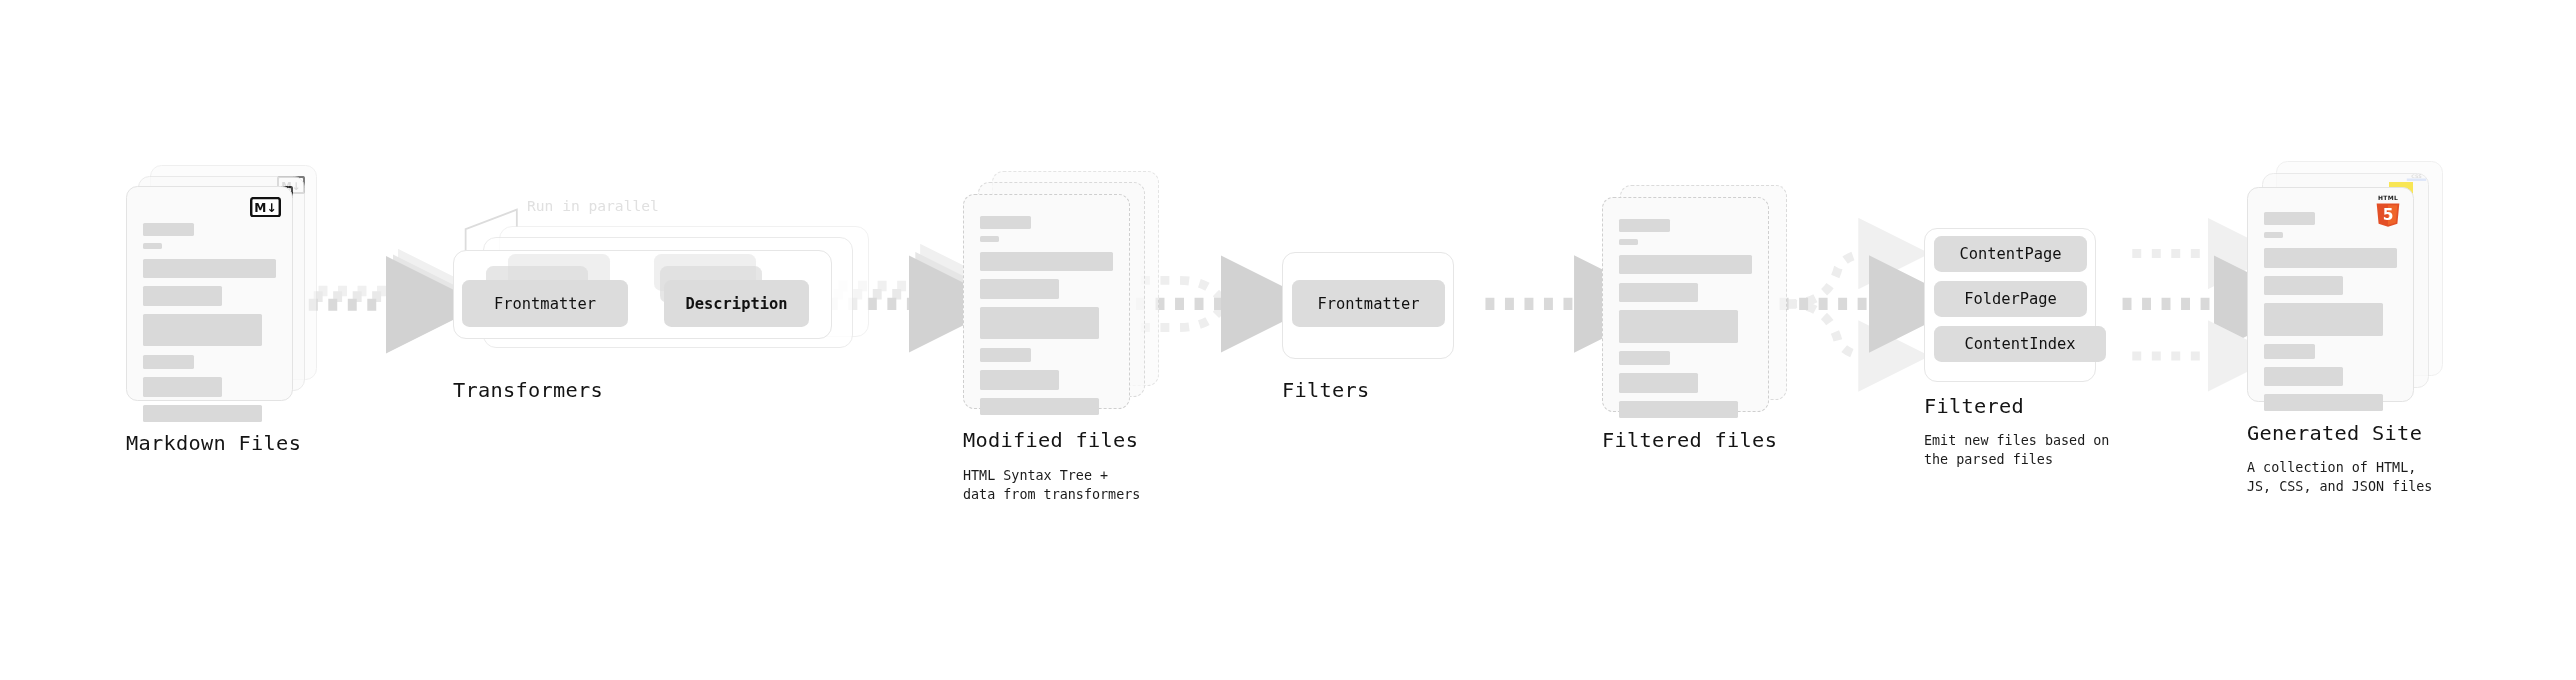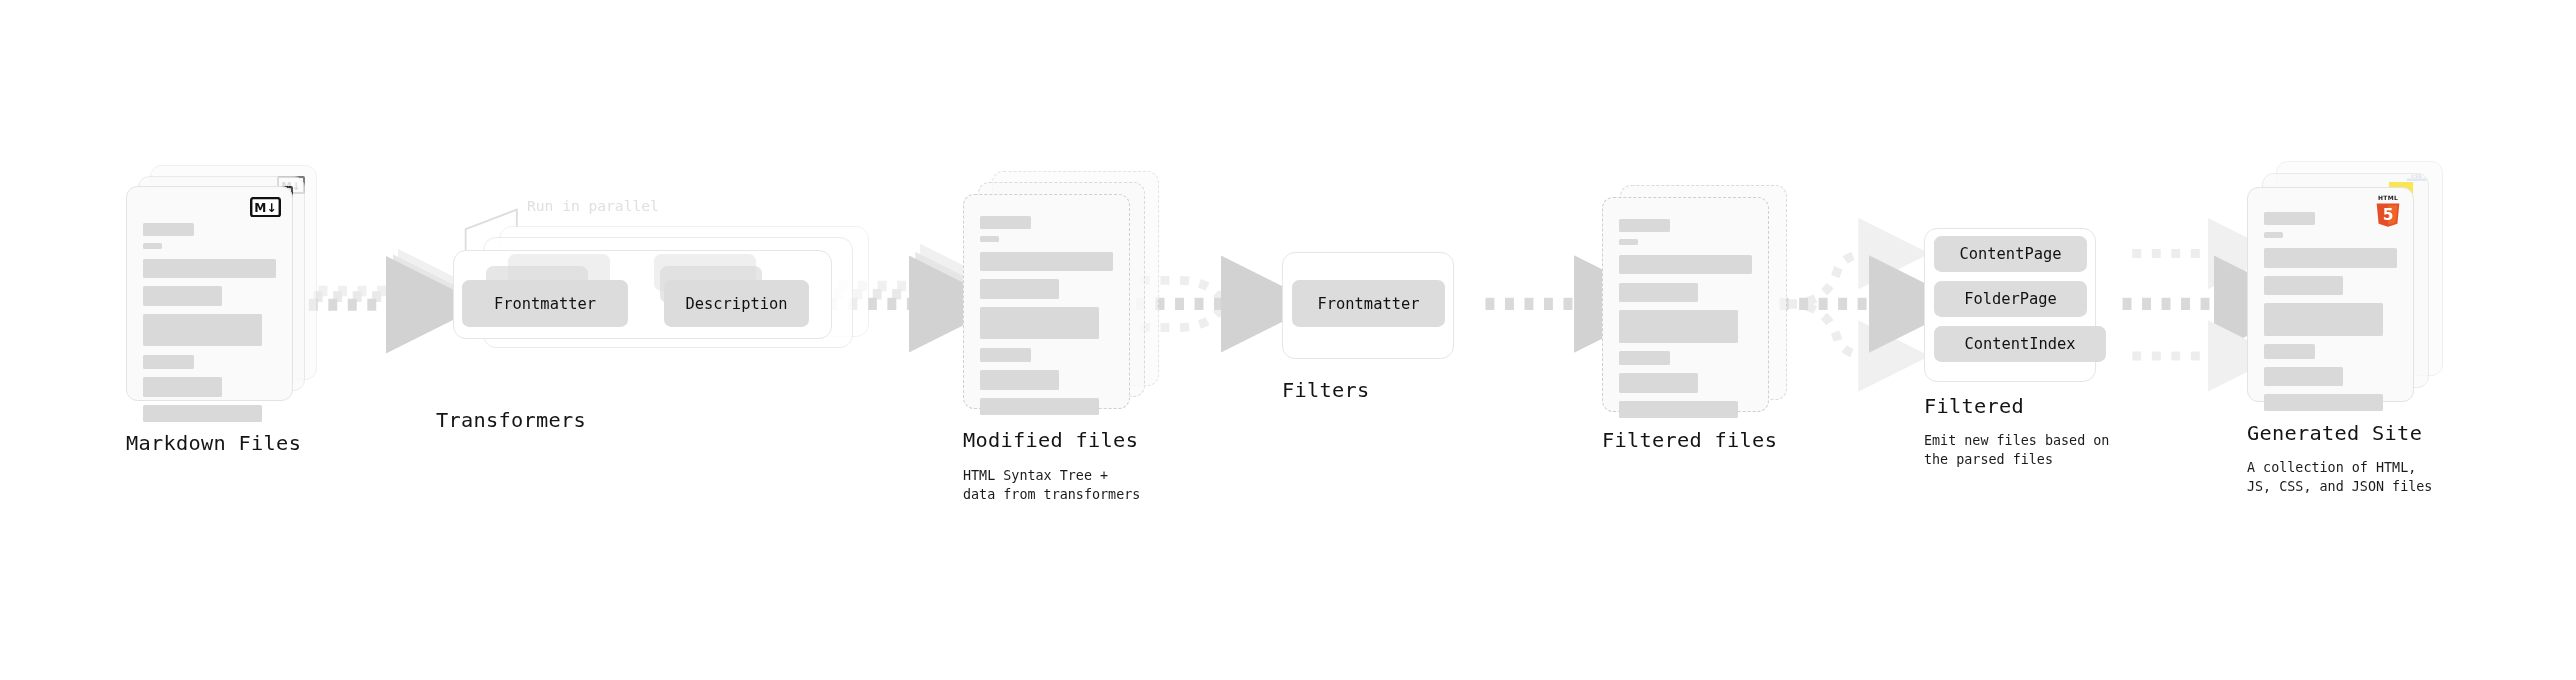--- a/index.html
+++ b/index.html
@@ -172,23 +172,23 @@
     <div class="groupbox g1" style="left:499px; top:226px; width:370px; height:111px;"></div>
     <div class="groupbox g2" style="left:483px; top:237px; width:370px; height:111px;"></div>
     <div class="groupbox" style="left:453px; top:250px; width:379px; height:89px;"></div>
 
     <div class="chip faded1" style="left:508px; top:254px; width:102px; height:37px;"></div>
     <div class="chip faded1" style="left:654px; top:254px; width:102px; height:37px;"></div>
     <div class="chip faded2" style="left:486px; top:266px; width:102px; height:37px;"></div>
     <div class="chip faded2" style="left:660px; top:266px; width:102px; height:37px;"></div>
 
     <div class="chip" style="left:462px; top:280px; width:166px; height:47px;">Frontmatter</div>
-    <div class="chip" style="left:664px; top:280px; width:145px; height:47px;">Description</div>
-  </div>
-  <div class="title" style="left:436px; top:378px;margin-top:30px;">Transformers</div>
+    <div class="chip" style="left:664px; top:280px; width:145px; height:47px;font-weight:bold;">Description</div>
+  </div>
+  <div class="title" style="left:453px; top:378px;">Transformers</div>
 
   <div class="doc-stack" style="left:963px; top:171px;">
     <div class="doc dashed ghost2" style="left:29px; top:0px;"></div>
     <div class="doc dashed ghost1" style="left:14.6px; top:10.6px;"></div>
     <div class="doc dashed" style="left:0px; top:23px;">
       <div class="doc-lines" style="top:21px;">
         <div class="ln" style="width:51px;height:13px;"></div>
         <div class="ln" style="width:18.7px;height:6.5px;margin-bottom:9.8px;"></div>
         <div class="ln" style="width:133px;height:19.5px;margin-bottom:8.1px;"></div>
         <div class="ln" style="width:79px;height:19.5px;margin-bottom:8.1px;"></div>

